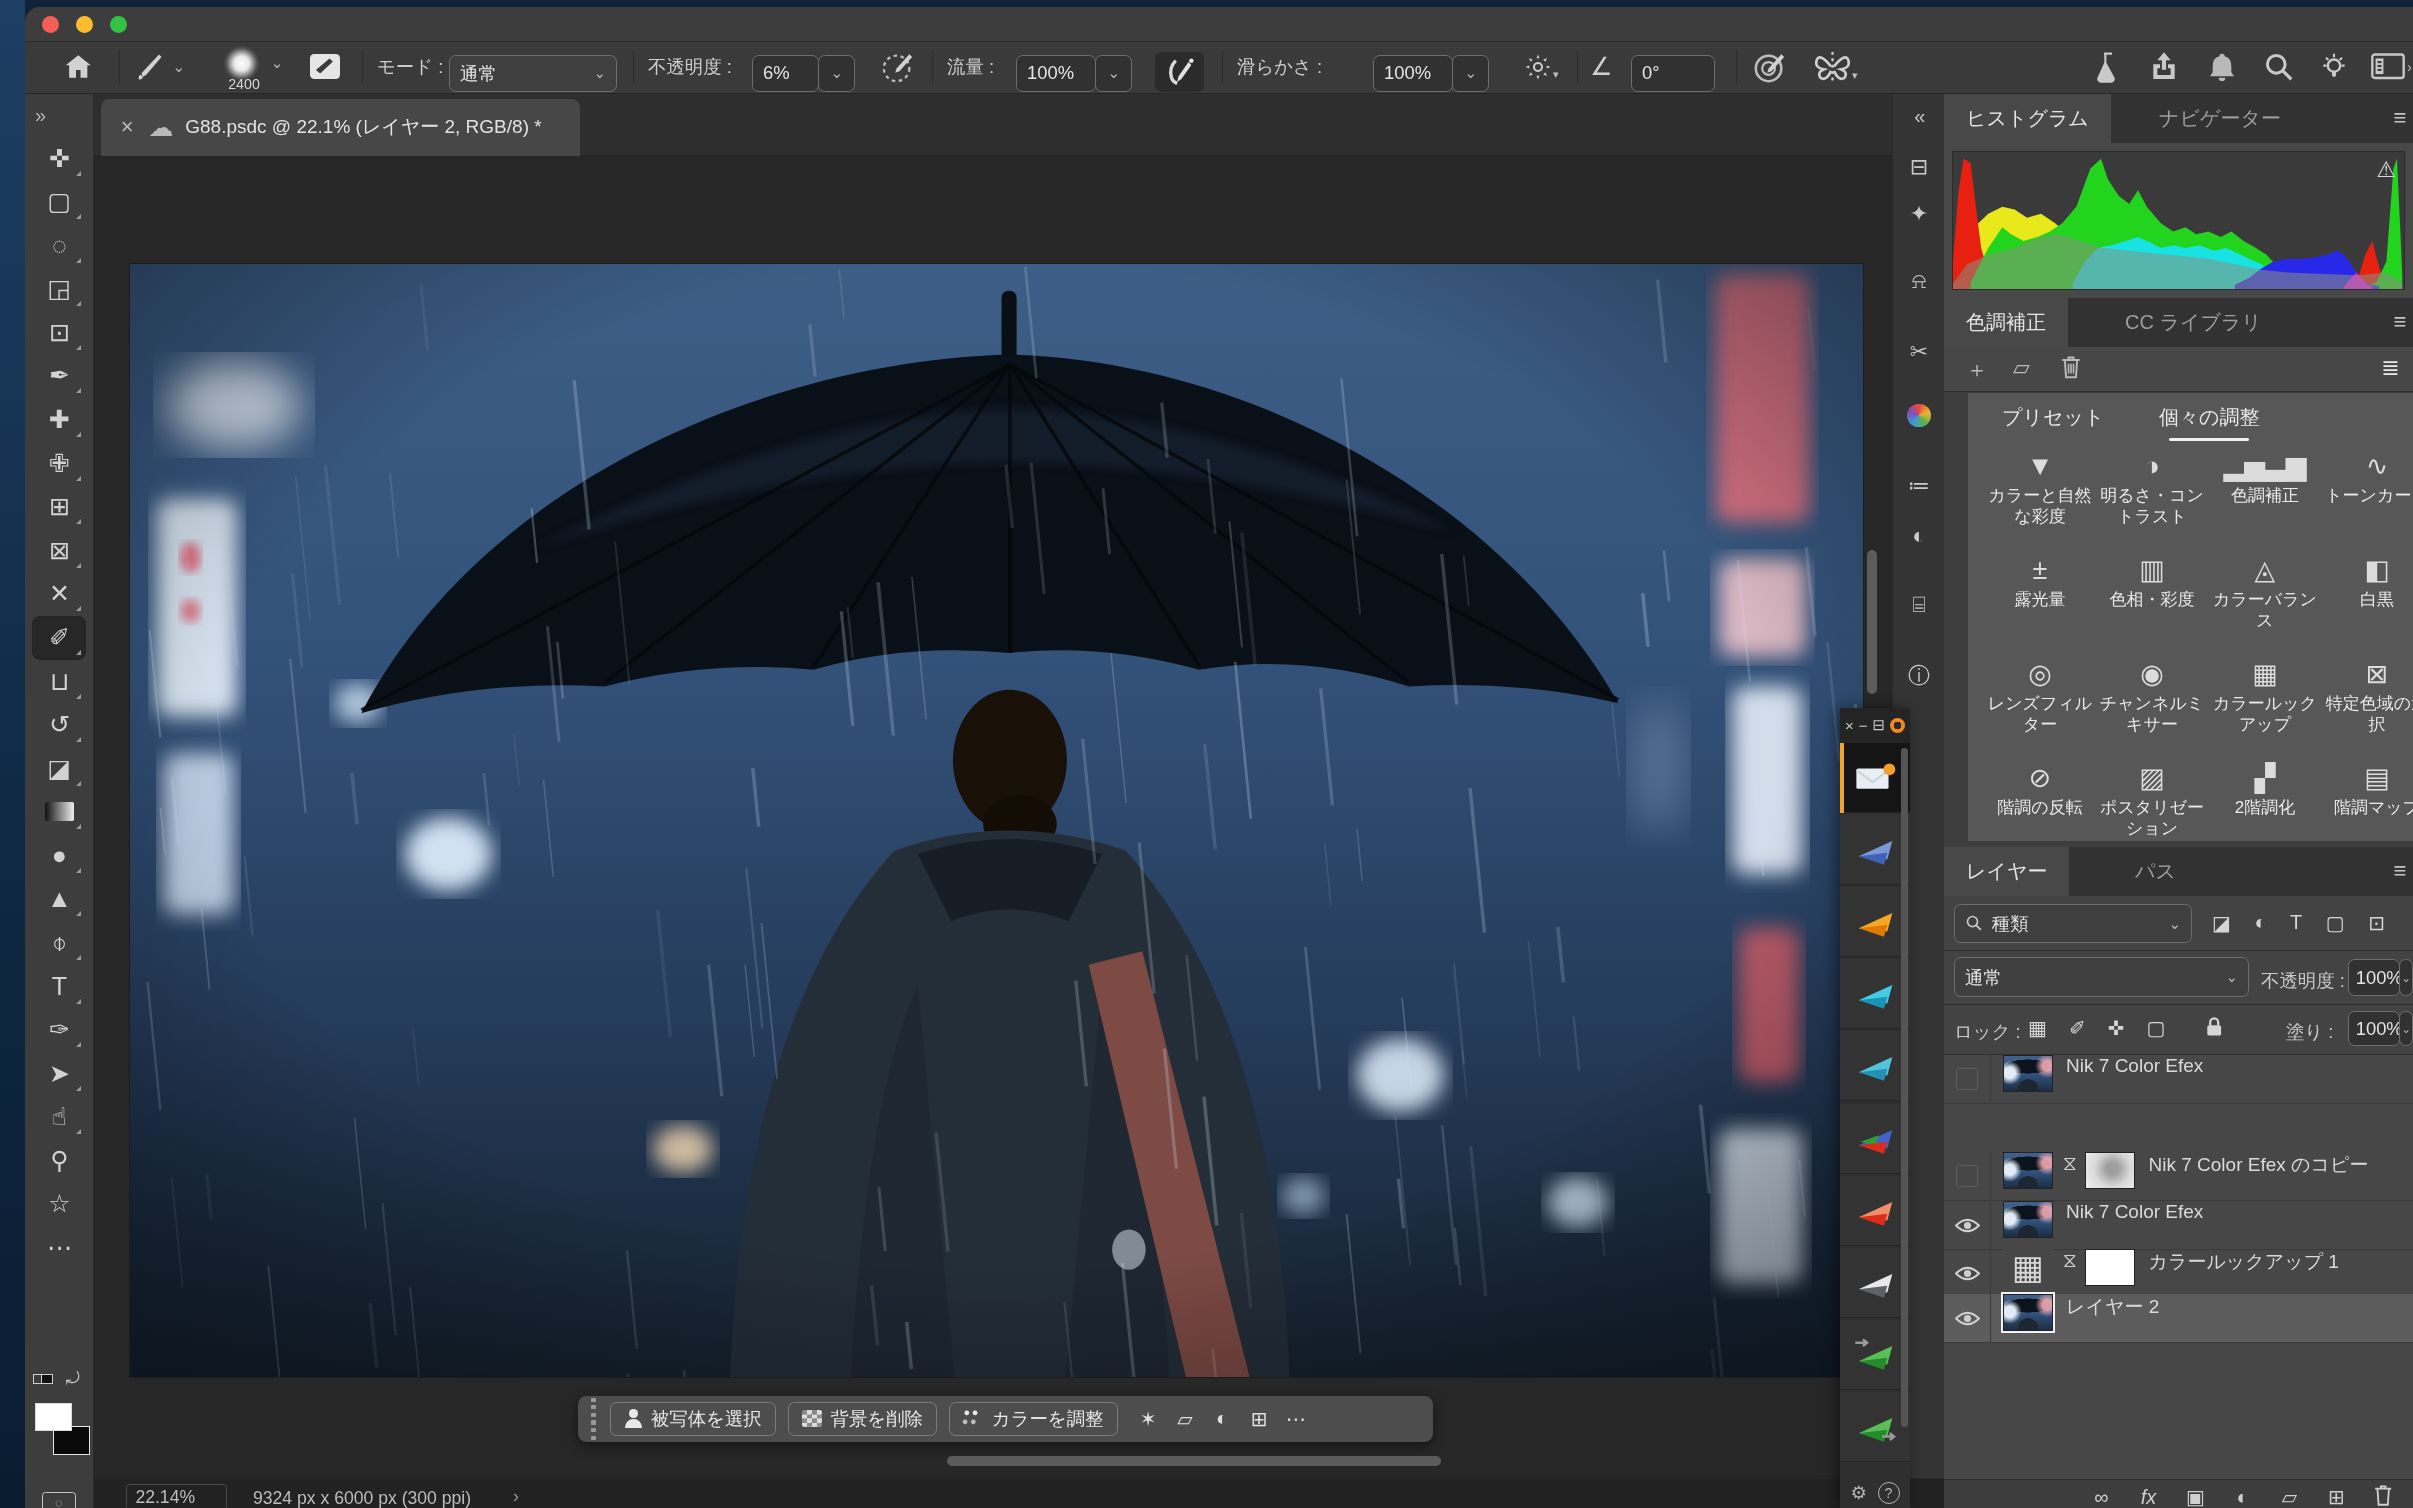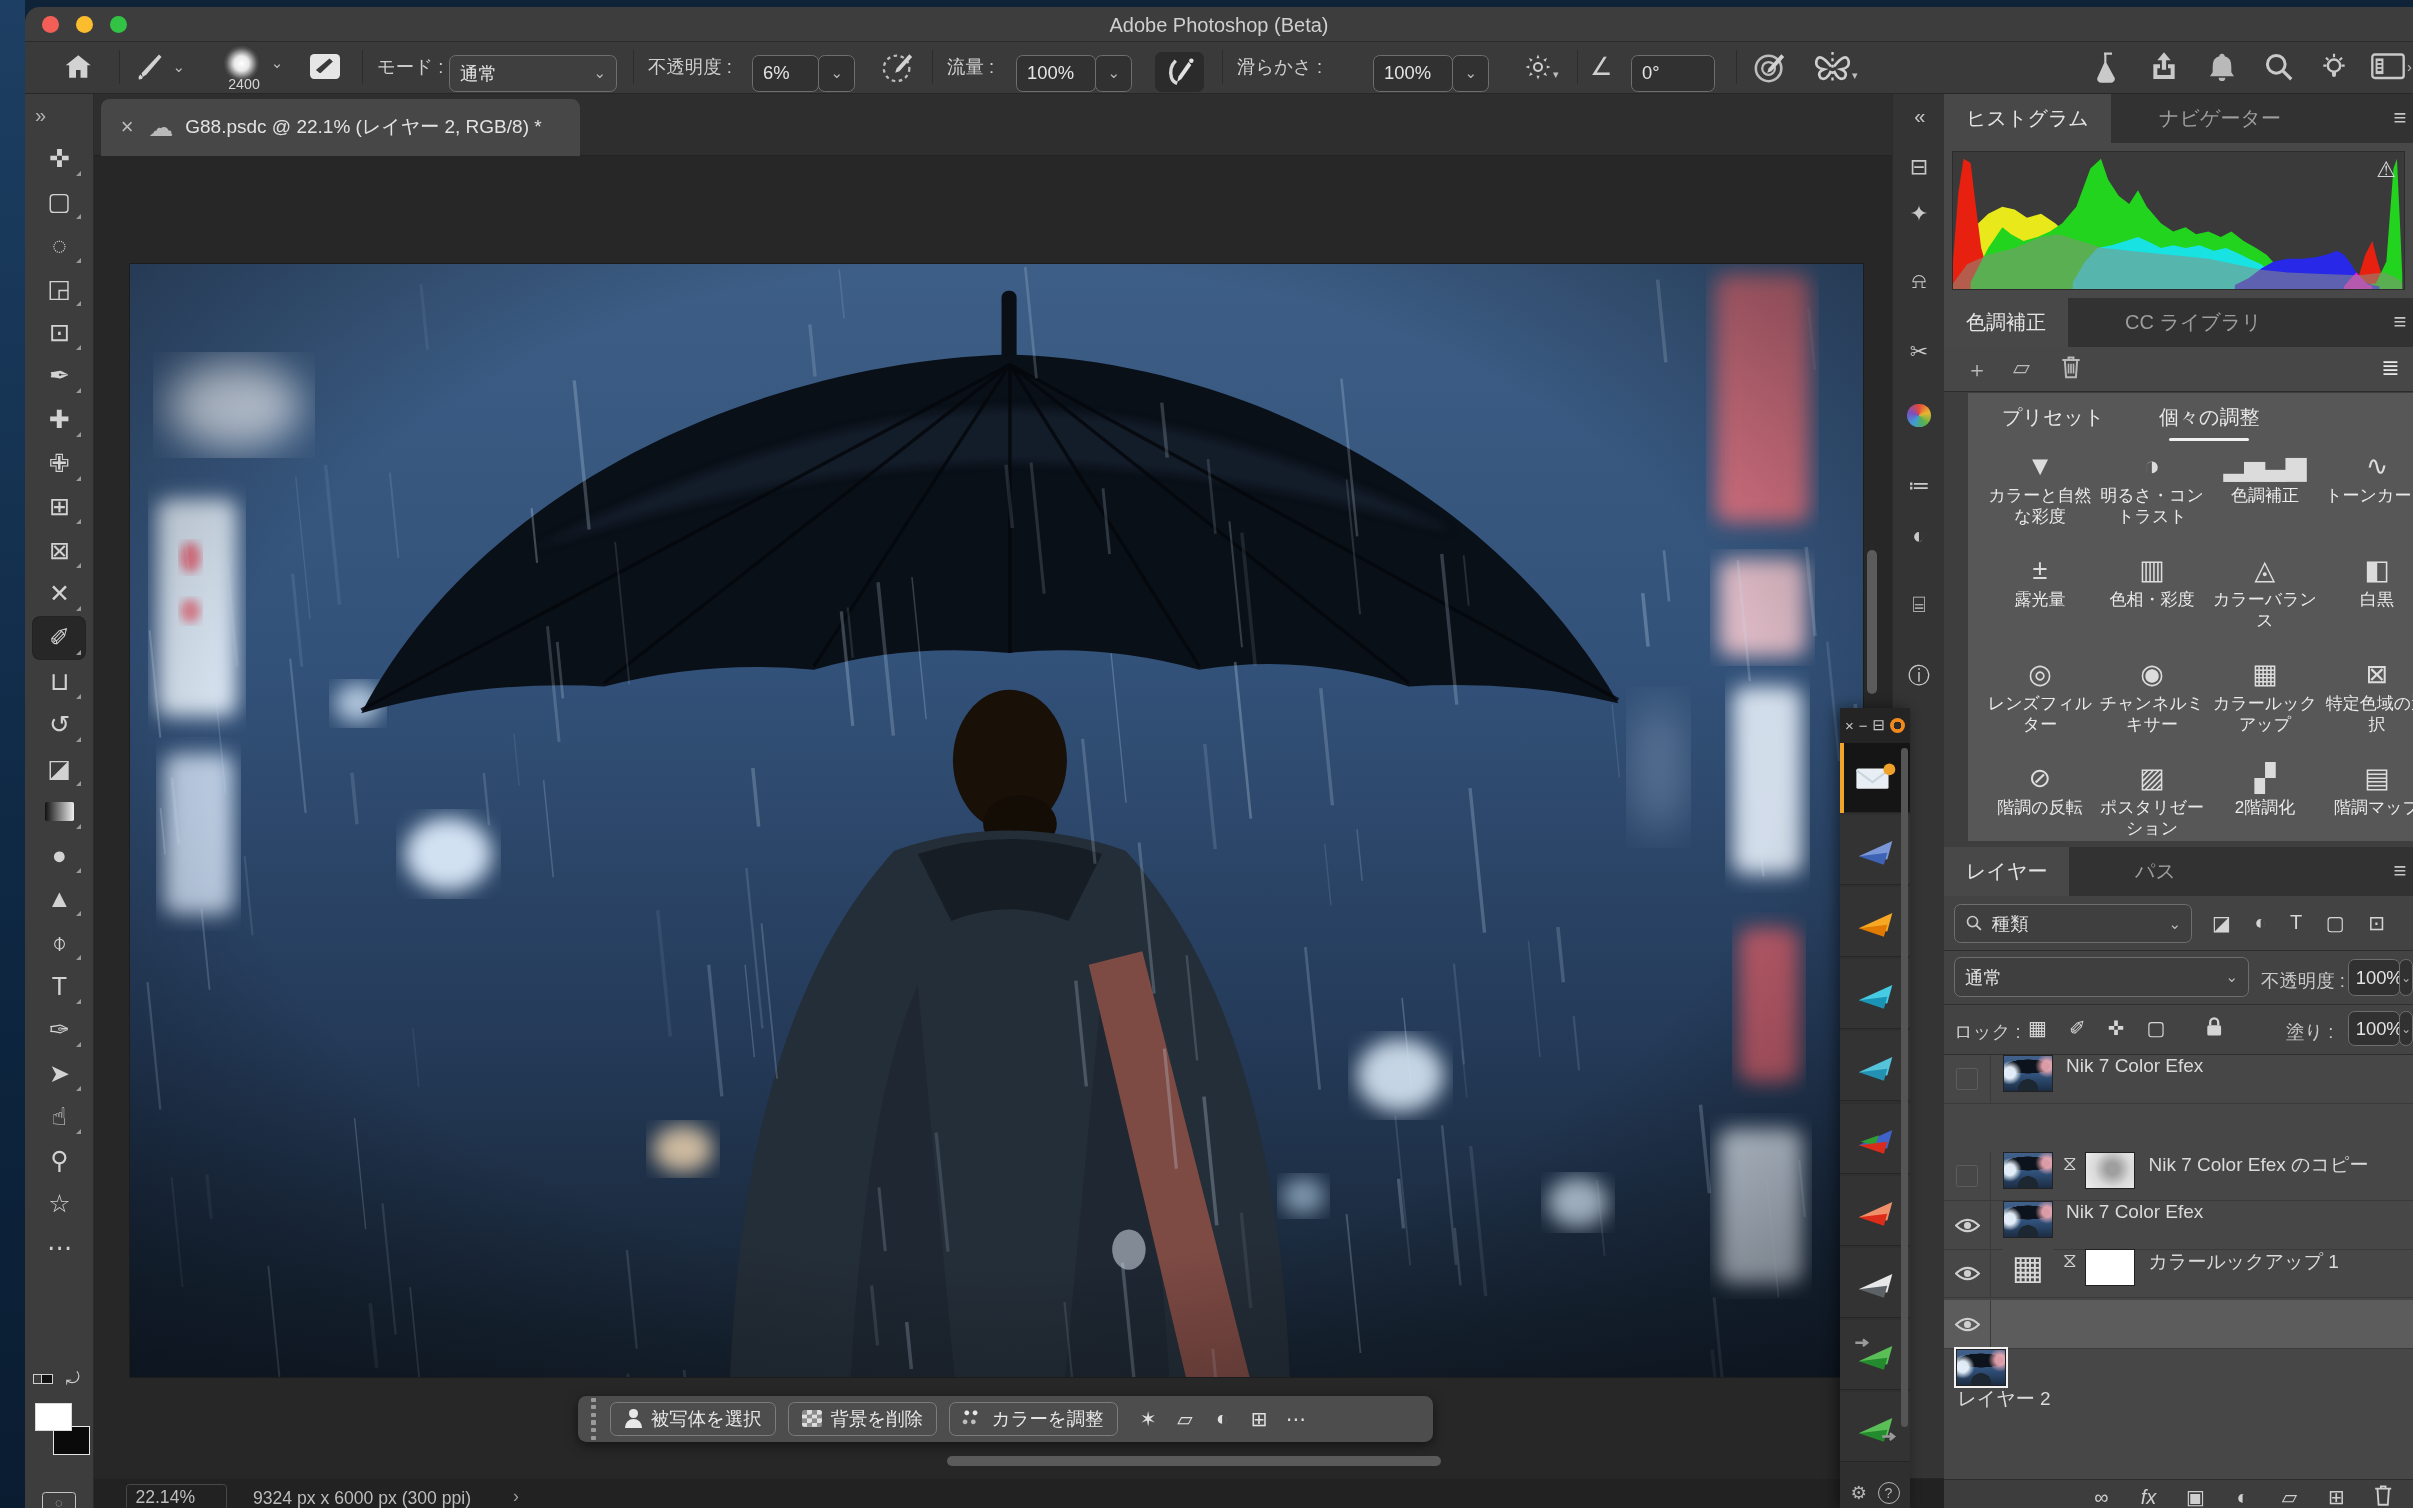--- a/index.html
+++ b/index.html
@@ -199,21 +199,20 @@
 
 <div id="screen">
   <div class="abs" id="desktop-strip"></div>
 
   <div class="abs" id="window">
 
     <div class="abs" id="titlebar">
       <div class="abs traffic" id="tl-close"></div>
       <div class="abs traffic" id="tl-min"></div>
       <div class="abs traffic" id="tl-zoom"></div>
-      <div class="abs" id="win-title">Adobe Photoshop (Beta)</div>
     </div>
 
     <div class="abs" id="optionsbar">
       <div class="ob" style="left:39px">
         <svg width="28.5" height="25" viewBox="0 0 24 22">
             <path d="M12 1 L23 10 h-3 v11 h-6 v-7 h-4 v7 H4 V10 H1 Z" fill="#d2d2d2"></path>
           </svg>
       </div>
       <div class="vdiv" style="left:94px"></div>
       <div class="ob" style="left:109px">
@@ -885,21 +884,21 @@
                 <svg width="25" height="17" viewBox="0 0 24 16">
                   <path d="M1 8 Q12 -3 23 8 Q12 19 1 8 Z" fill="none" stroke="#cfcfcf" stroke-width="2"></path>
                   <circle cx="12" cy="8" r="3.4" fill="#cfcfcf"></circle>
                 </svg>
               </div>
               <div class="thumb grid">▦</div>
               <span class="linkic">⧖</span>
               <div class="mask white"></div>
               <span class="lname">カラールックアップ 1</span>
             </div>
-            <div class="lrow sel" style="top: 245px; flex-direction: column;">
+            <div class="lrow sel" style="top: 239px;">
               <div class="eyebox">
                 <svg width="25" height="17" viewBox="0 0 24 16">
                   <path d="M1 8 Q12 -3 23 8 Q12 19 1 8 Z" fill="none" stroke="#cfcfcf" stroke-width="2"></path>
                   <circle cx="12" cy="8" r="3.4" fill="#cfcfcf"></circle>
                 </svg>
               </div>
               <div class="thumb selb"></div>
               <span class="lname">レイヤー 2</span>
             </div>
           </div>

